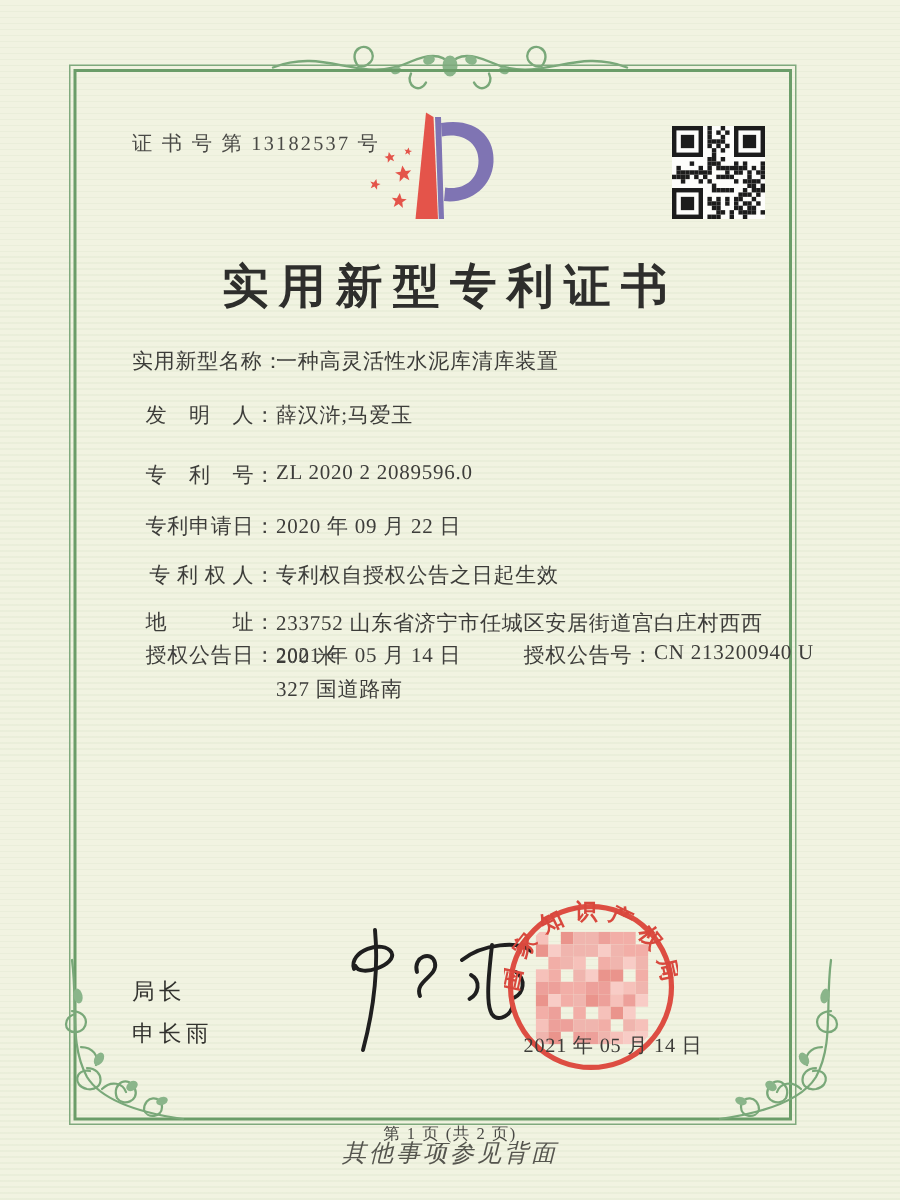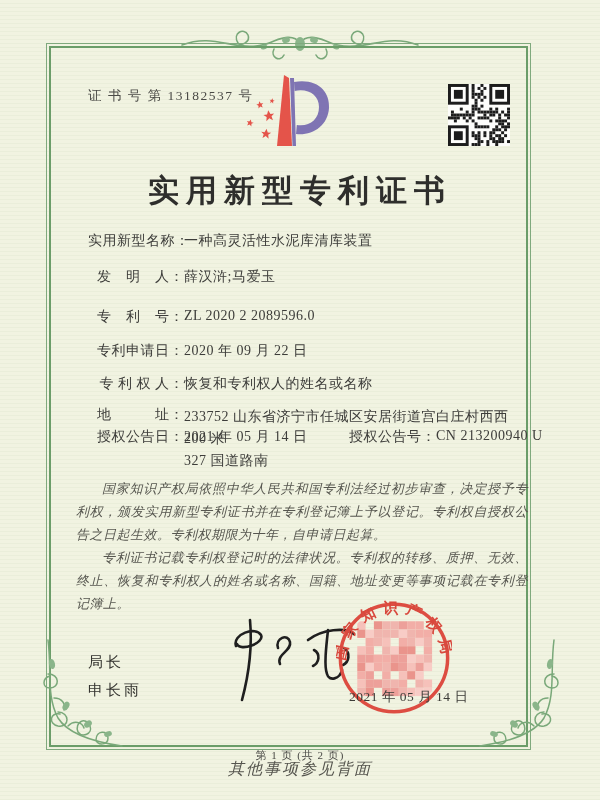--- a/index.html
+++ b/index.html
@@ -303,35 +303,31 @@
     <div class="frow row-inventor">
       <span class="flabel">发　明　人：</span><span class="fvalue">薛汉浒;马爱玉</span>
     </div>
     <div class="frow row-patno">
       <span class="flabel">专　利　号：</span><span class="fvalue">ZL 2020 2 2089596.0</span>
     </div>
     <div class="frow row-filing">
       <span class="flabel">专利申请日：</span><span class="fvalue">2020 年 09 月 22 日</span>
     </div>
     <div class="frow row-patentee">
-      <span class="flabel">专 利 权 人：</span><span class="fvalue">恢复和专利权人的姓名或名称</span>
+      <span class="flabel">专 利 权 人：</span><span class="fvalue">专利权自授权公告之日起生效</span>
     </div>
     <div class="frow row-address">
       <span class="flabel">地　　　址：</span><span class="fvalue">233752 山东省济宁市任城区安居街道宫白庄村西西 200 米
 327 国道路南</span>
     </div>
     <div class="frow row-grant">
       <span class="grant-pair-1"><span class="flabel">授权公告日：</span><span class="fvalue">2021 年 05 月 14 日</span></span><span><span class="flabel">授权公告号：</span><span class="fvalue">CN 213200940 U</span></span>
     </div>
   </div>
 
-  <div class="body-text">
-    <p>国家知识产权局依照中华人民共和国专利法经过初步审查，决定授予专利权，颁发实用新型专利证书并在专利登记簿上予以登记。专利权自授权公告之日起生效。专利权期限为十年，自申请日起算。</p>
-    <p>专利证书记载专利权登记时的法律状况。专利权的转移、质押、无效、终止、恢复和专利权人的姓名或名称、国籍、地址变更等事项记载在专利登记簿上。</p>
-  </div>
 
   <div class="director">
     <div>局长</div>
     <div>申长雨</div>
   </div>
 
   <svg class="sig" viewBox="0 0 160 100">
     <g fill="none" stroke="#1f1f1f" stroke-width="2.6" stroke-linecap="round">
       <path d="M24,34 C20,22 44,14 49,23 C53,31 28,40 25,32"></path>
       <path d="M38,8 C40,30 38,58 30,88"></path>

